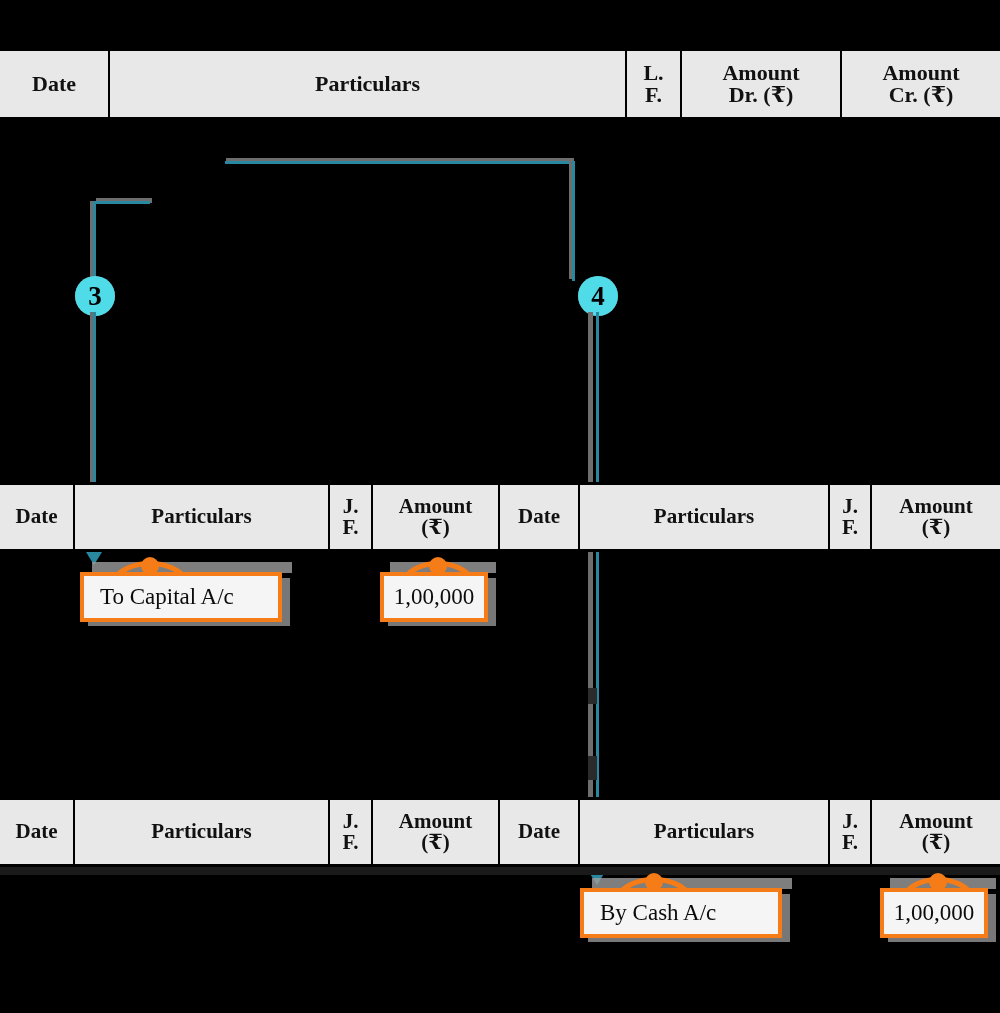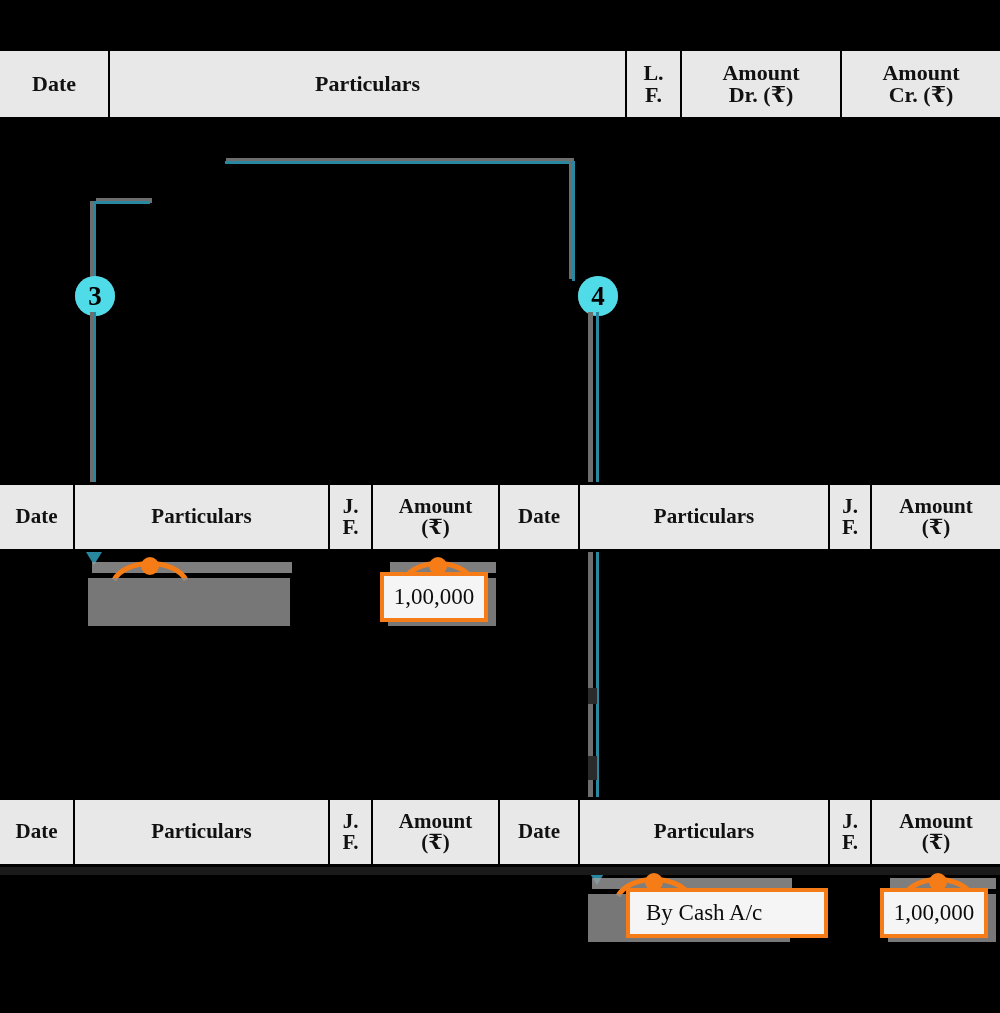--- a/index.html
+++ b/index.html
@@ -221,38 +221,41 @@
 (₹)</div>
   </div>
   <div class="tbl-underline" style="top:867px;"></div>
 
   <div class="hanger-shadow" style="left:92px; top:562px; width:200px;"></div>
   <svg class="hanger" style="left:110px; top:554px;" width="80" height="28" viewBox="0 0 80 28">
     <path d="M4 26 C 16 4, 64 4, 76 26" stroke="#f57c17" stroke-width="5" fill="none"></path>
     <circle cx="40" cy="12" r="9" fill="#f57c17"></circle>
   </svg>
   <div class="callout-shadow" style="left:88px; top:578px; width:202px; height:48px;"></div>
+  <div class="callout pad-left" style="left:80px; top:572px; width:202px; height:50px;">
+    <span>To Capital A/c</span>
+  </div>
 
   <div class="hanger-shadow" style="left:390px; top:562px; width:106px;"></div>
   <svg class="hanger" style="left:400px; top:554px;" width="76" height="28" viewBox="0 0 76 28">
     <path d="M4 26 C 15 4, 61 4, 72 26" stroke="#f57c17" stroke-width="5" fill="none"></path>
     <circle cx="38" cy="12" r="9" fill="#f57c17"></circle>
   </svg>
   <div class="callout-shadow" style="left:388px; top:578px; width:108px; height:48px;"></div>
   <div class="callout center" style="left:380px; top:572px; width:108px; height:50px;">
     <span>1,00,000</span>
   </div>
 
   <div class="hanger-shadow" style="left:592px; top:878px; width:200px;"></div>
   <svg class="hanger" style="left:614px; top:870px;" width="80" height="28" viewBox="0 0 80 28">
     <path d="M4 26 C 16 4, 64 4, 76 26" stroke="#f57c17" stroke-width="5" fill="none"></path>
     <circle cx="40" cy="12" r="9" fill="#f57c17"></circle>
   </svg>
   <div class="callout-shadow" style="left:588px; top:894px; width:202px; height:48px;"></div>
-  <div class="callout pad-left" style="left:580px; top:888px; width:202px; height:50px;margin-left:46px;">
+  <div class="callout pad-left" style="left:580px; top:888px; width:202px; height:50px;">
     <span>By Cash A/c</span>
   </div>
 
   <div class="hanger-shadow" style="left:890px; top:878px; width:106px;"></div>
   <svg class="hanger" style="left:900px; top:870px;" width="76" height="28" viewBox="0 0 76 28">
     <path d="M4 26 C 15 4, 61 4, 72 26" stroke="#f57c17" stroke-width="5" fill="none"></path>
     <circle cx="38" cy="12" r="9" fill="#f57c17"></circle>
   </svg>
   <div class="callout-shadow" style="left:888px; top:894px; width:108px; height:48px;"></div>
   <div class="callout center" style="left:880px; top:888px; width:108px; height:50px;">

